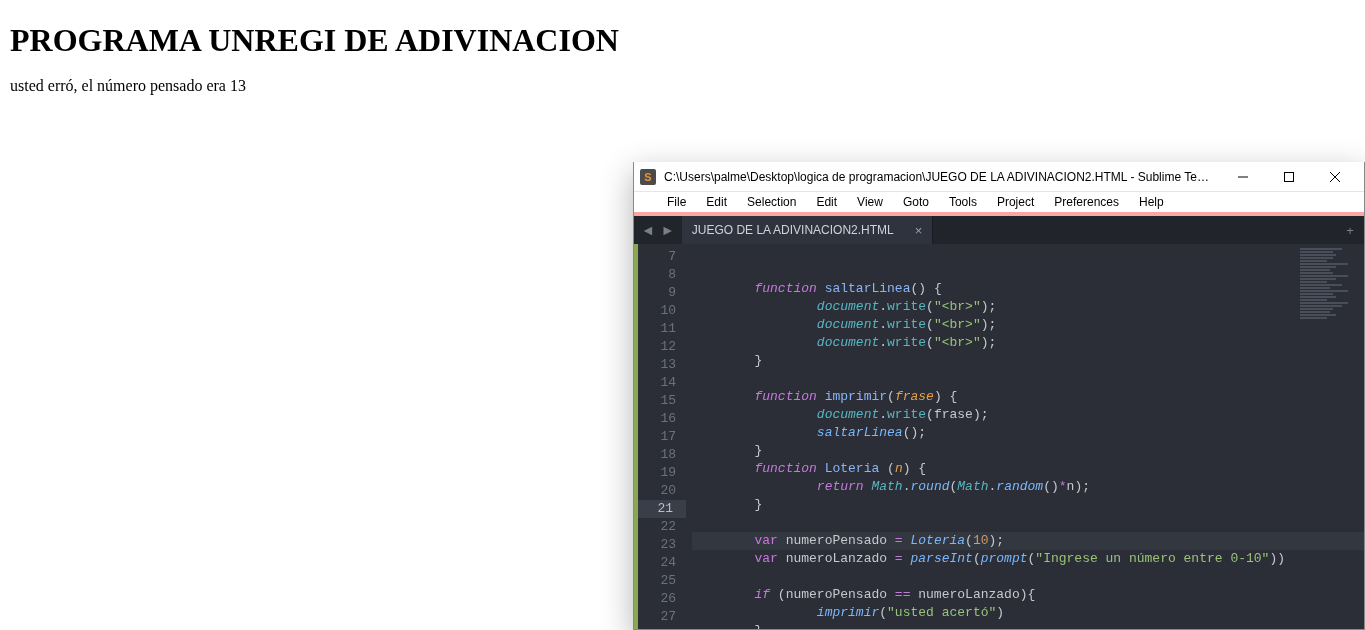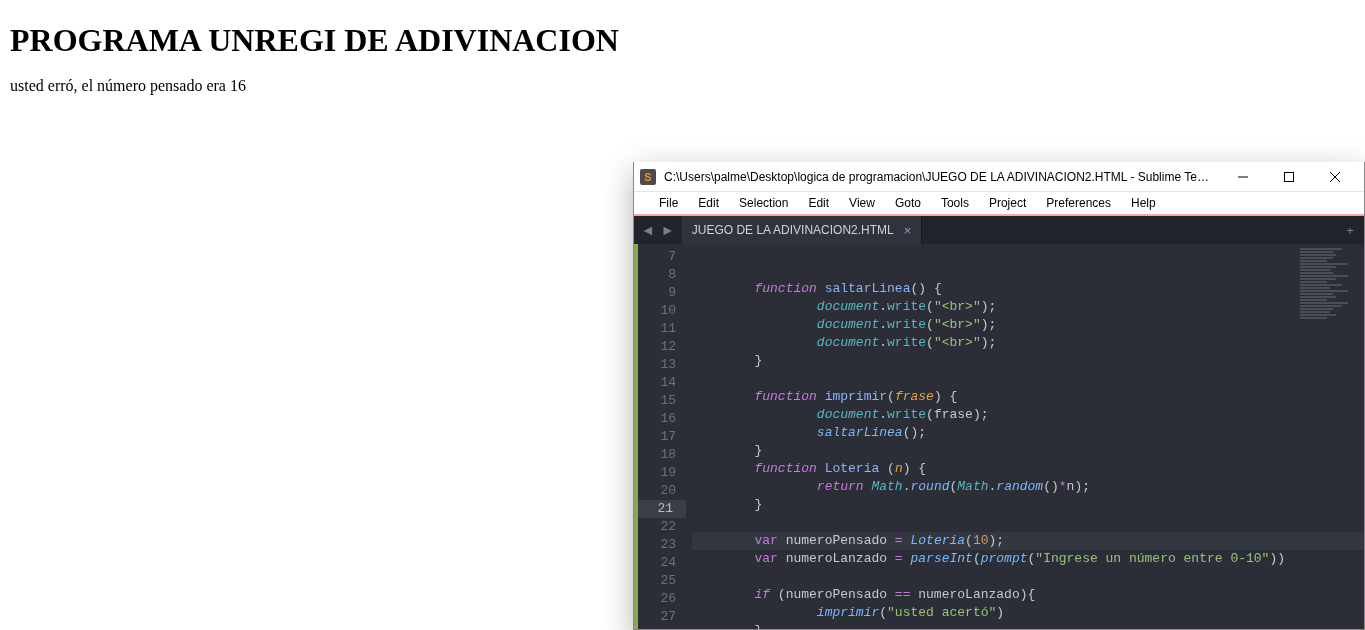--- a/index.html
+++ b/index.html
@@ -72,22 +72,22 @@
       color:#000;
     }
     .win-btn svg { width:10px; height:10px; stroke:#000; stroke-width:1; fill:none; }
 
     .menubar {
       height: 24px;
       background: #fff;
       display:flex;
       align-items:center;
       gap: 2px;
-      padding: 0 16px;
-      border-bottom: 2px solid #fca5a5;
+      padding: 0 24px;
+      border-bottom: 4px solid #fca5a5;
     }
     .menubar span {
       padding: 2px 9px;
       font-size: 12px;
       color:#000;
     }
 
     .tabbar {
       height: 28px;
       background: #21242b;
@@ -97,21 +97,21 @@
     .tab-nav {
       display:flex; align-items:center;
       padding: 0 4px;
       color:#7a7e87;
     }
     .tab-nav span { padding:0 3px; font-size:14px;}
     .tab {
       display:flex; align-items:center;
       background: #2f333d;
       padding: 0 10px;
-      gap: 10px;
+      gap: 21px;
       color:#cfd2d9;
       font-size:12px;
       border-right: 1px solid #1a1c21;
     }
     .tab .close { color:#9aa0ab; font-size:13px; }
     .tab-add {
       margin-left:auto;
       width:28px;
       display:flex;align-items:center;justify-content:center;
       color:#7a7e87;
@@ -176,21 +176,21 @@
       background:#5f6470;
     }
     .minimap .m1{width:70%} .minimap .m2{width:55%} .minimap .m3{width:60%}
     .minimap .m4{width:45%} .minimap .m5{width:80%} .minimap .m6{width:50%}
   </style>
 </head>
 <body>
 
 <div class="browser-page">
   <h1>PROGRAMA UNREGI DE ADIVINACION</h1>
-  <p>usted erró, el número pensado era 16</p>
+  <p>usted erró, el número pensado era 13</p>
 </div>
 
 <div class="sublime">
   <div class="titlebar">
     <div class="app-icon">S</div>
     <div class="title-text">C:\Users\palme\Desktop\logica de programacion\JUEGO DE LA ADIVINACION2.HTML - Sublime Text (UNREGI...</div>
     <div class="win-controls">
       <div class="win-btn">
           <svg viewBox="0 0 10 10">
             <line x1="0" y1="5" x2="10" y2="5"></line>

